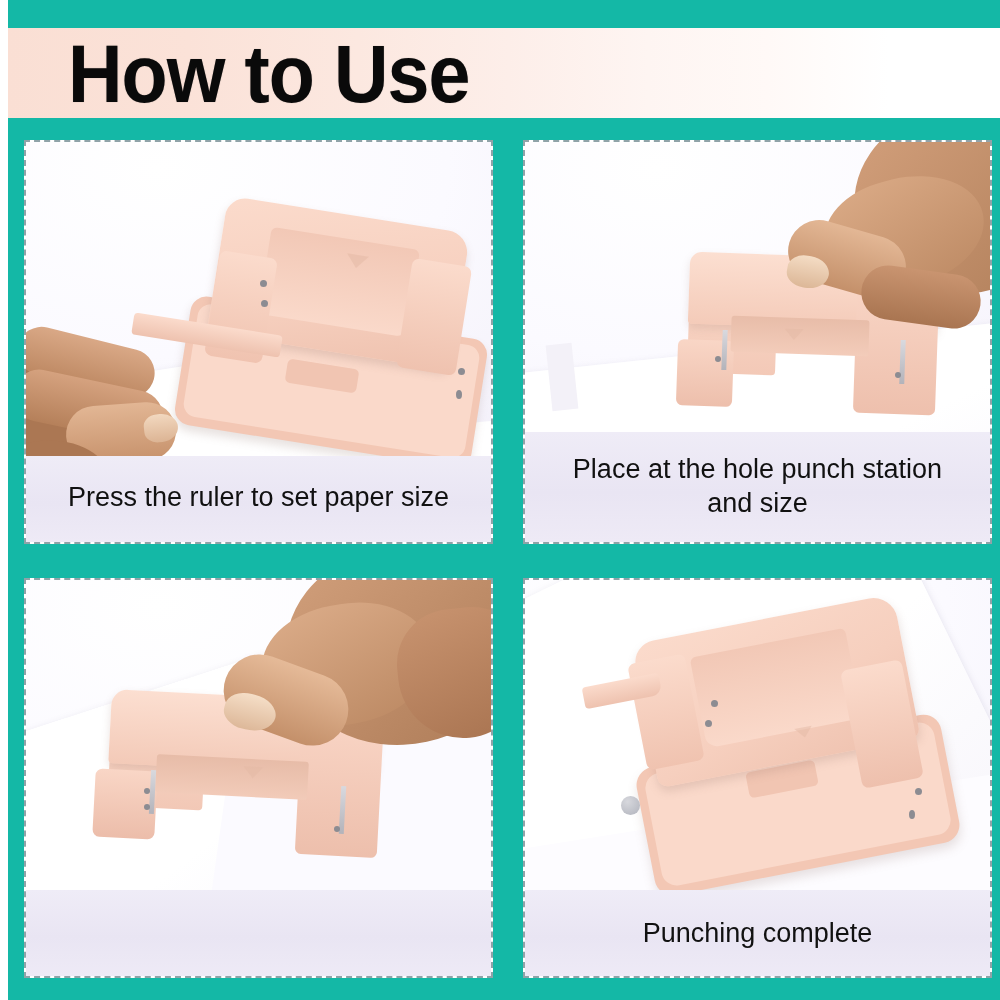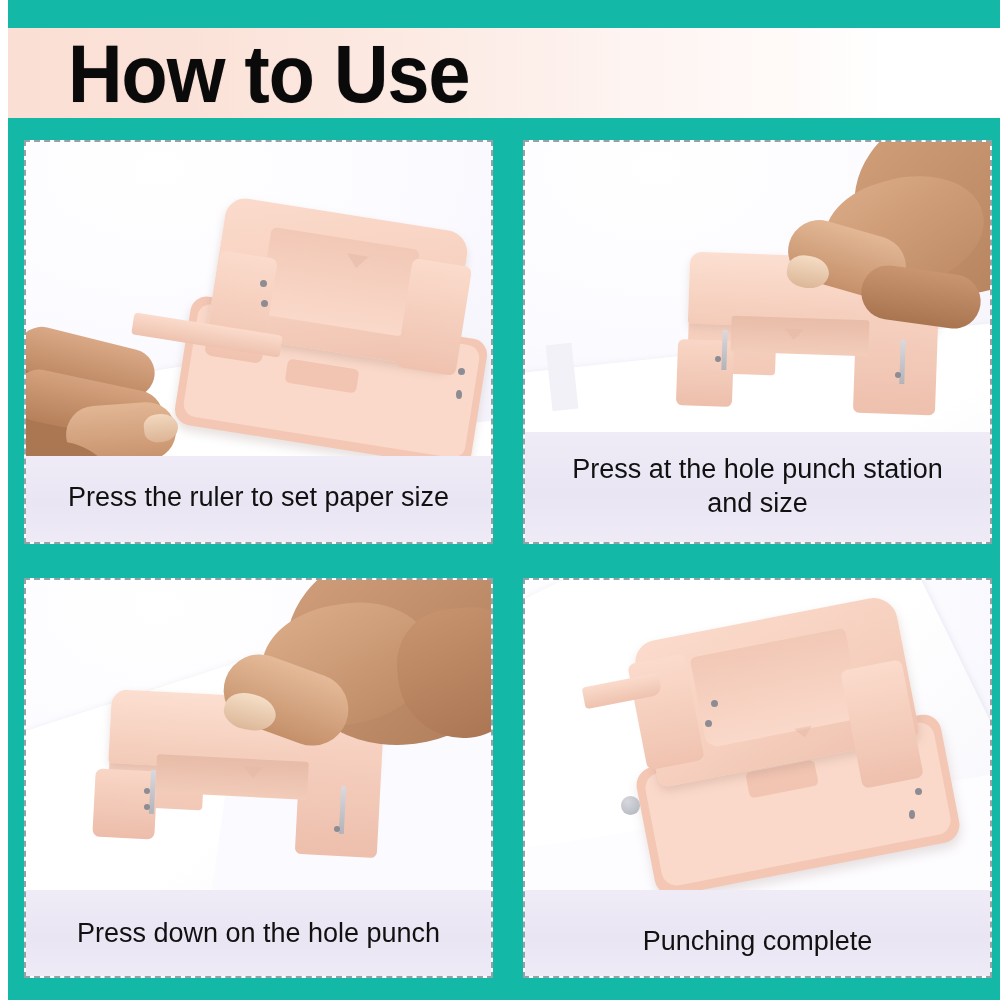--- a/index.html
+++ b/index.html
@@ -231,21 +231,21 @@
                     border-radius:34px; transform: rotate(16deg);
                     background: linear-gradient(180deg,#e3b795,#c4906a);"></div>
         <div class="skin" style="left:262px; top:114px; width:42px; height:32px;
                     border-radius:44% 50% 52% 44%; transform: rotate(10deg);
                     background: linear-gradient(180deg,#f4dcc4,#dcb797);"></div>
         <div class="skin skin-d" style="left:336px; top:128px; width:120px; height:54px;
                     border-radius:28px; transform: rotate(8deg);
                     background: linear-gradient(180deg,#c99470,#a97551);"></div>
 
         <div class="cap-bg" style="height:110px;"></div>
-        <div class="caption" style="bottom:56px;">Press at the hole punch station</div>
+        <div class="caption" style="bottom:56px;">Place at the hole punch station</div>
         <div class="caption" style="bottom:22px;">and size</div>
       </div>
     </div>
 
     <div class="panel">
       <div class="photo">
         <div class="backdrop"></div>
 
         <div class="sheet" style="left:-120px; top:130px; width:420px; height:320px;
                     transform: rotate(-18deg);"></div>
@@ -285,21 +285,20 @@
                     border-radius:38px; transform: rotate(20deg);
                     background: linear-gradient(180deg,#e5ba98,#c4906a);"></div>
         <div class="skin" style="left:198px; top:114px; width:52px; height:36px;
                     border-radius:46% 50% 52% 44%; transform: rotate(14deg);
                     background: linear-gradient(180deg,#f5dec7,#ddb899);"></div>
         <div class="skin skin-d" style="left:372px; top:28px; width:130px; height:130px;
                     border-radius:42% 42% 50% 50%; transform: rotate(-6deg);
                     background: linear-gradient(160deg,#c99470,#a87350);"></div>
 
         <div class="cap-bg" style="height:86px;"></div>
-        <div class="caption" style="bottom:26px;">Press down on the hole punch</div>
       </div>
     </div>
 
     <div class="panel">
       <div class="photo">
         <div class="backdrop"></div>
 
         <div class="sheet" style="left:-110px; top:-40px; width:560px; height:430px;
                     transform: rotate(-26deg); border-radius:4px;"></div>
         <div class="sheet" style="left:-30px; top:230px; width:560px; height:200px;
@@ -333,18 +332,18 @@
         <div class="tri" style="left:268px; top:146px; transform: rotate(-11deg) scale(.8); opacity:.5;"></div>
         <div class="screw" style="left:186px; top:120px; width:7px; height:7px;"></div>
         <div class="screw" style="left:180px; top:140px; width:7px; height:7px;"></div>
         <div class="screw" style="left:390px; top:208px; width:7px; height:7px;"></div>
         <div class="screw" style="left:384px; top:230px; width:6px; height:9px;"></div>
 
         <div class="hole" style="left:96px; top:216px; width:19px; height:19px;"></div>
         <div class="hole" style="left:300px; top:323px; width:19px; height:19px;"></div>
 
         <div class="cap-bg" style="height:86px;"></div>
-        <div class="caption" style="bottom:18px;">Punching complete</div>
+        <div class="caption" style="bottom:26px;">Punching complete</div>
       </div>
     </div>
 
   </div>
 </div>
 
 </body></html>

